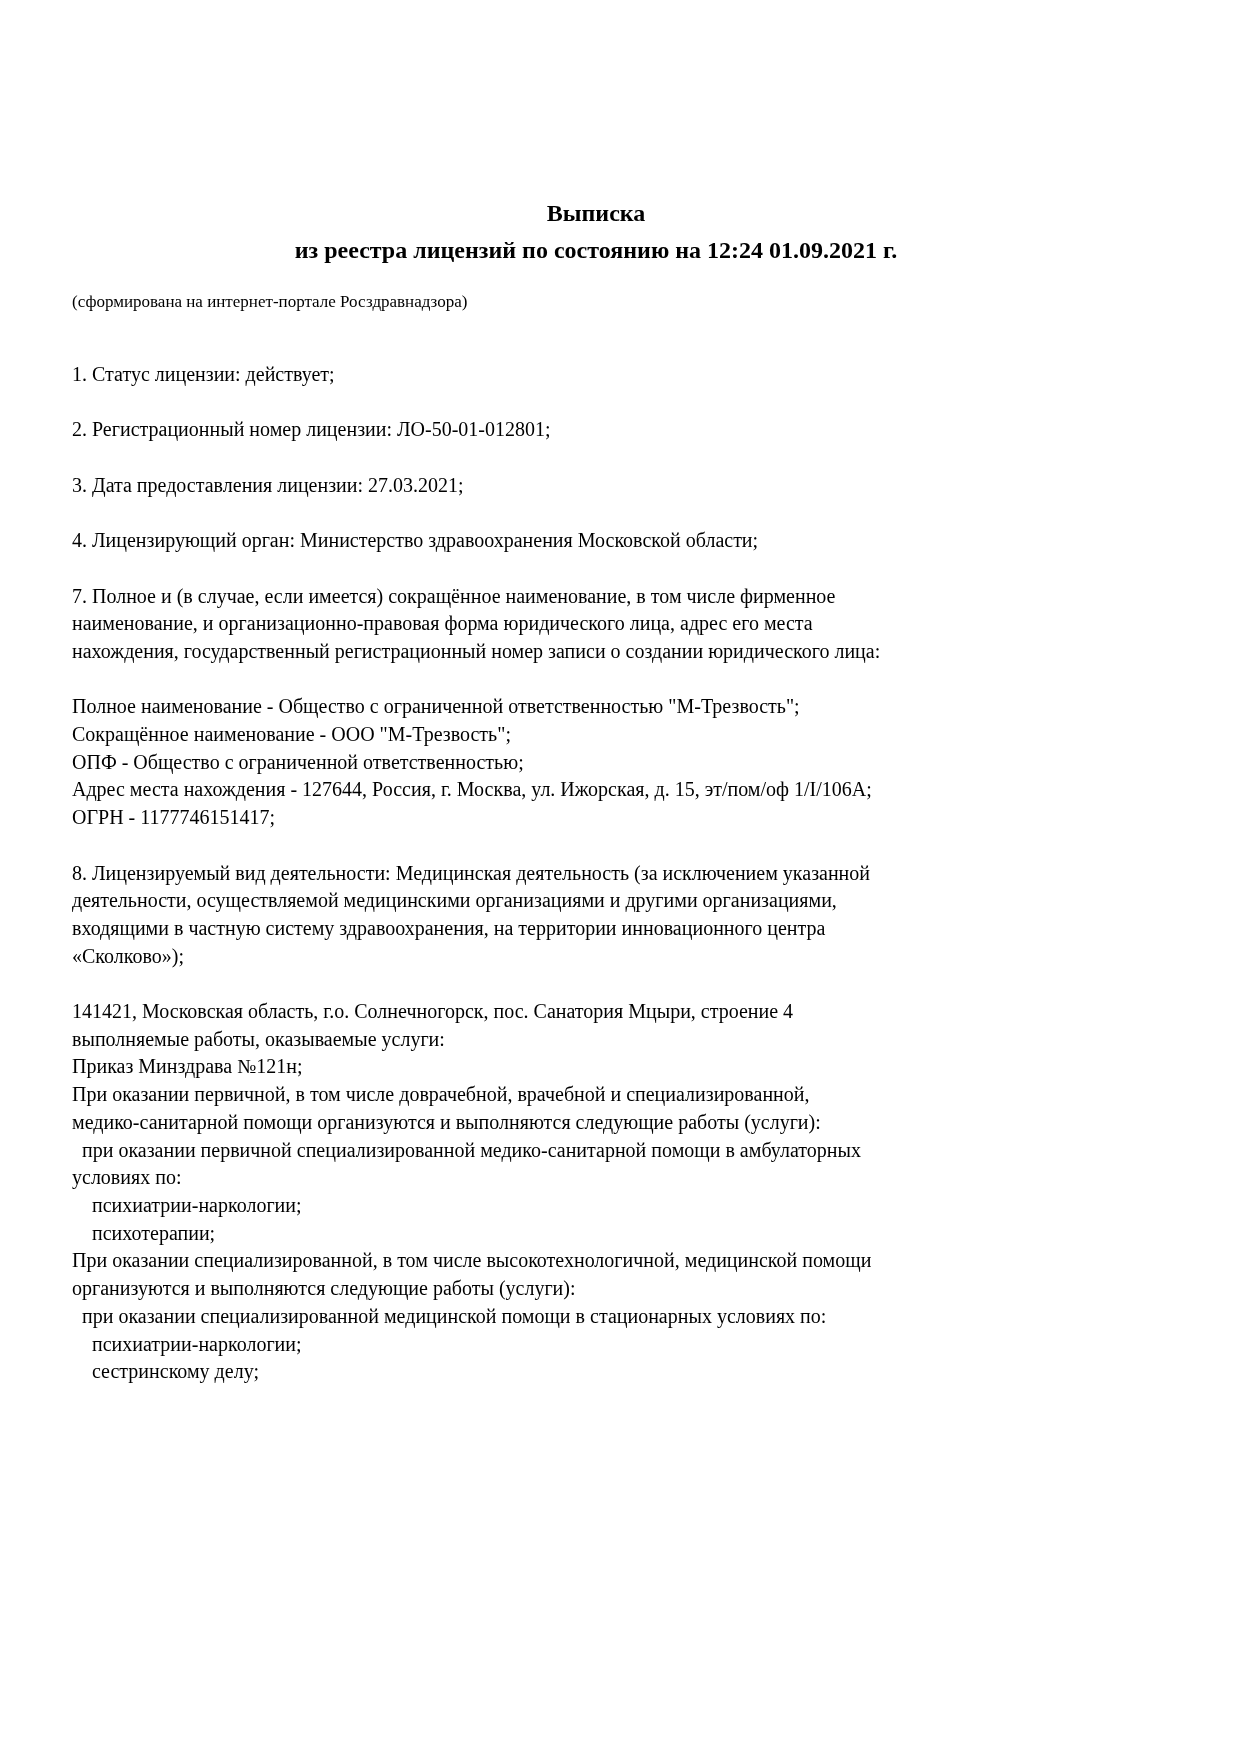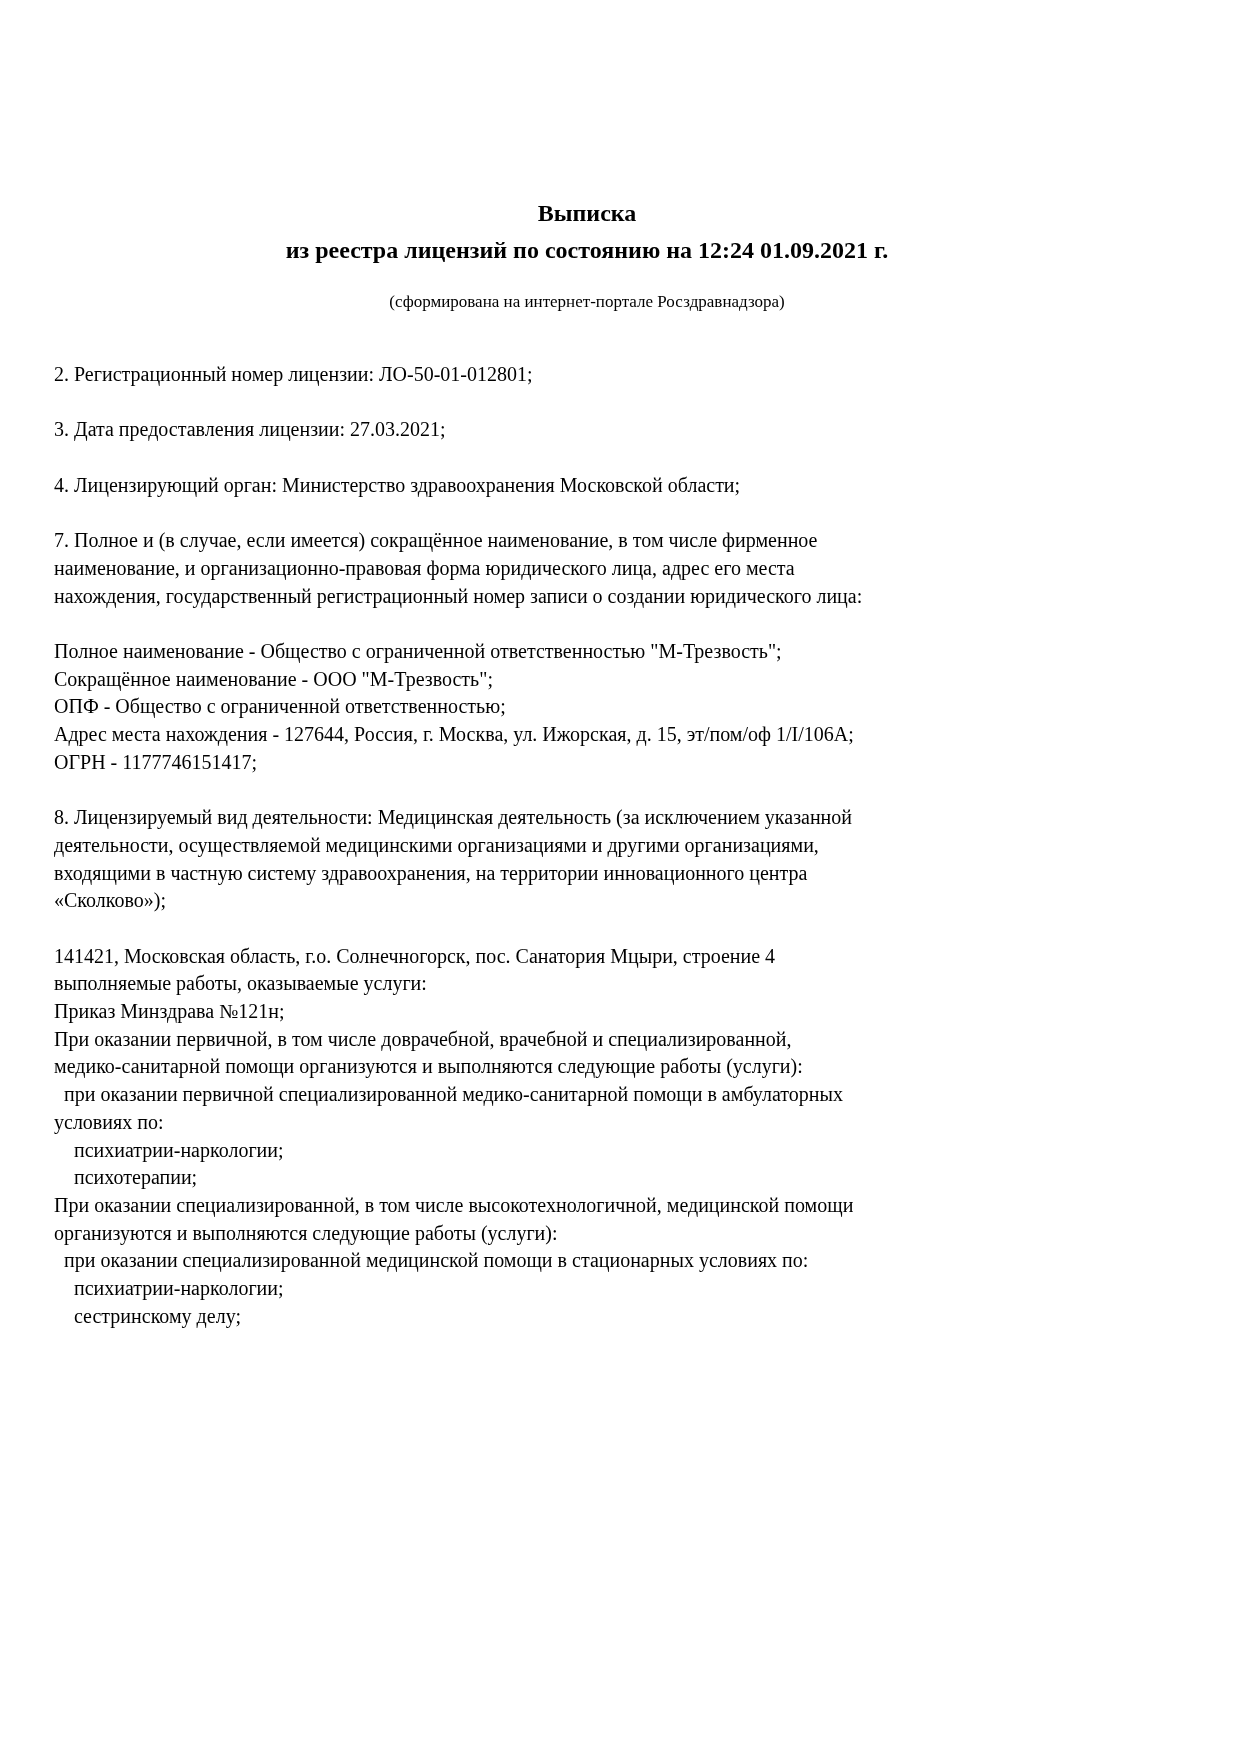--- a/index.html
+++ b/index.html
@@ -11,33 +11,33 @@
   body {
     width: 1240px;
     height: 1755px;
     font-family: "Liberation Serif", "DejaVu Serif", serif;
     overflow: hidden;
   }
   .page {
     box-sizing: border-box;
     width: 1240px;
     height: 1755px;
-    padding: 195px 120px 0 54px;
+    padding: 195px 120px 0 72px;
   }
   .doc-title {
     margin: 0;
     text-align: center;
     font-size: 24px;
     line-height: 37px;
     font-weight: bold;
     white-space: pre-line;
   }
   .portal-note {
     margin-top: 21px;
-    text-align: center;
+    text-align: left;
     font-size: 17px;
     line-height: 23px;
   }
   .doc-body {
     margin-top: 48px;
     font-size: 20px;
   }
   .para {
     margin: 0 0 27.7px 0;
     line-height: 27.7px;
@@ -47,20 +47,21 @@
 </head>
 <body>
 
 <div class="page">
   <header>
     <h1 class="doc-title"><span>Выписка</span>
 <span>из реестра лицензий по состоянию на 12:24 01.09.2021 г.</span></h1>
     <div class="portal-note">(сформирована на интернет-портале Росздравнадзора)</div>
   </header>
   <main class="doc-body" id="doc-body">
+      <div class="para">1. Статус лицензии: действует;</div>
       <div class="para">2. Регистрационный номер лицензии: ЛО-50-01-012801;</div>
       <div class="para">3. Дата предоставления лицензии: 27.03.2021;</div>
       <div class="para">4. Лицензирующий орган: Министерство здравоохранения Московской области;</div>
       <div class="para">7. Полное и (в случае, если имеется) сокращённое наименование, в том числе фирменное
 наименование, и организационно-правовая форма юридического лица, адрес его места
 нахождения, государственный регистрационный номер записи о создании юридического лица:</div>
       <div class="para">Полное наименование - Общество с ограниченной ответственностью "М-Трезвость";
 Сокращённое наименование - ООО "М-Трезвость";
 ОПФ - Общество с ограниченной ответственностью;
 Адрес места нахождения - 127644, Россия, г. Москва, ул. Ижорская, д. 15, эт/пом/оф 1/I/106А;

